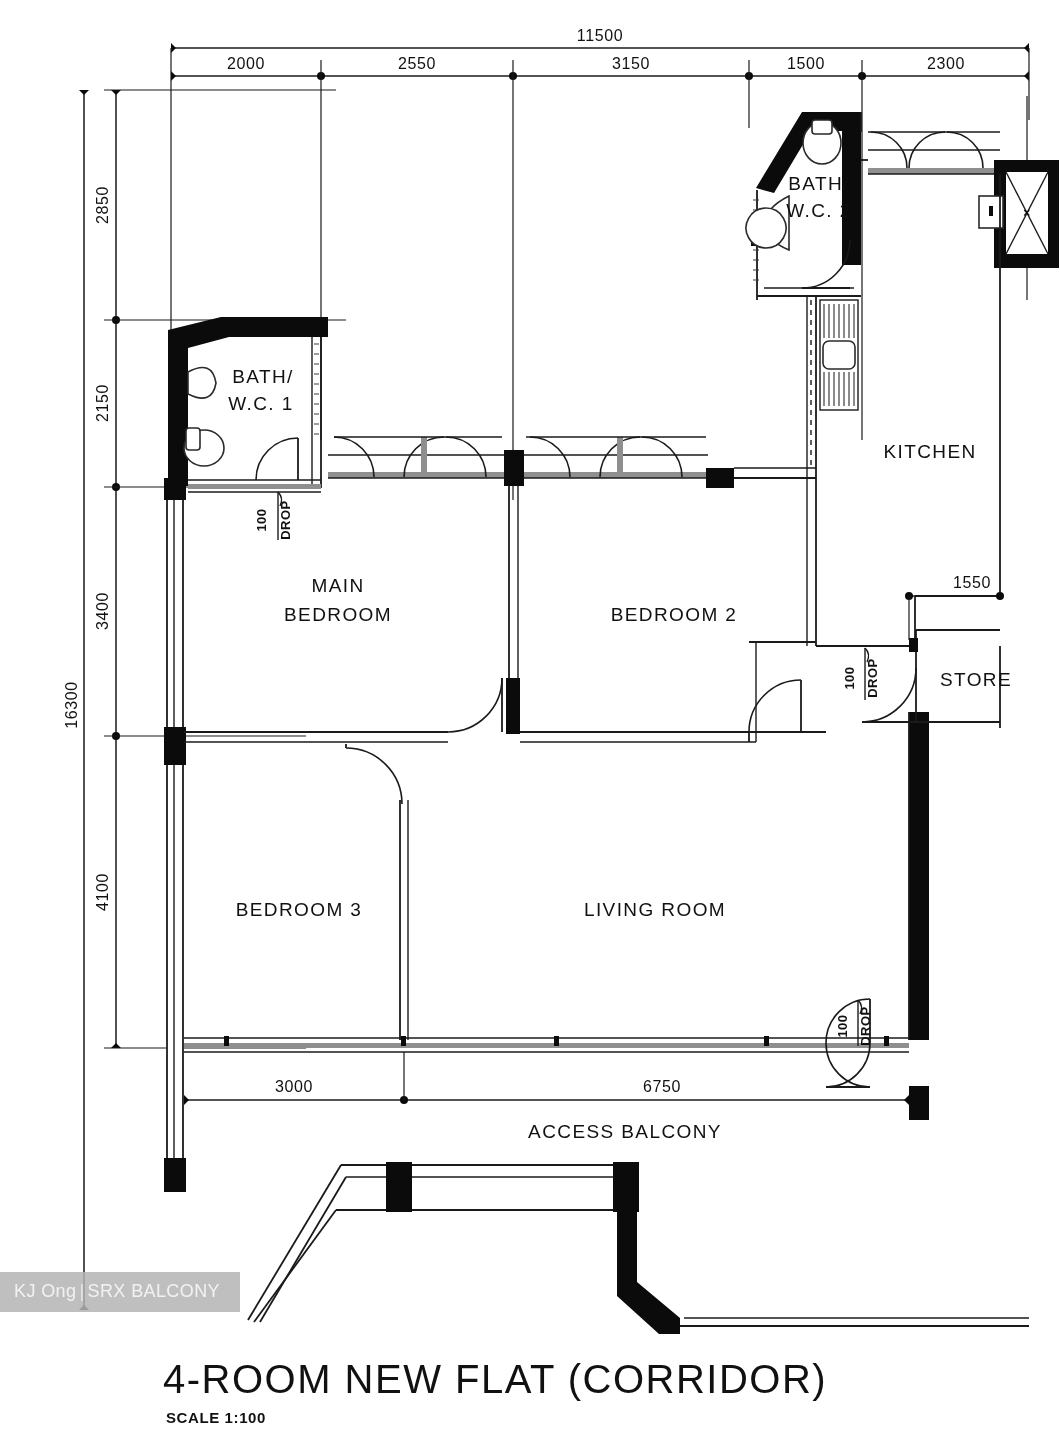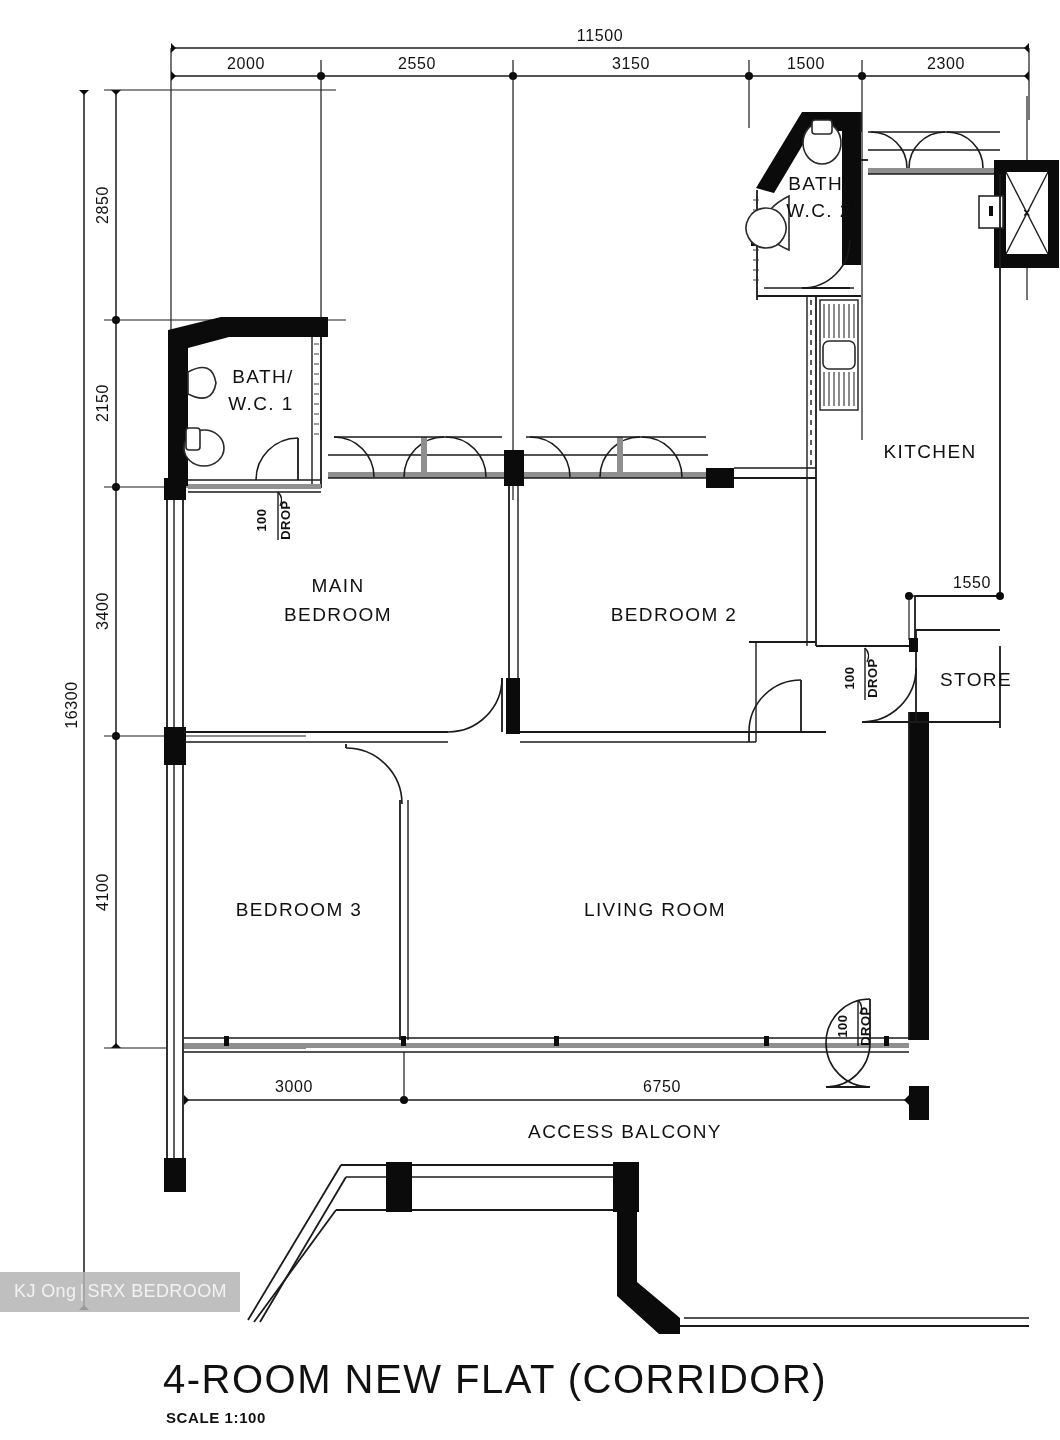--- a/index.html
+++ b/index.html
@@ -455,14 +455,14 @@
   </g>
 
   <text class="title-text" x="147" y="1393">4-ROOM NEW FLAT (CORRIDOR)</text>
   <text class="scale-text" x="150" y="1423">SCALE   1:100</text>
 
 </svg>
 </div>
 
 <div id="watermark-band"></div>
 <div id="watermark-text">
-  <span>KJ Ong</span><span class="sep">|</span><span class="brand">SRX BEDROOM</span>
+  <span>KJ Ong</span><span class="sep">|</span><span class="brand">SRX BALCONY</span>
 </div>
 
 </body></html>

